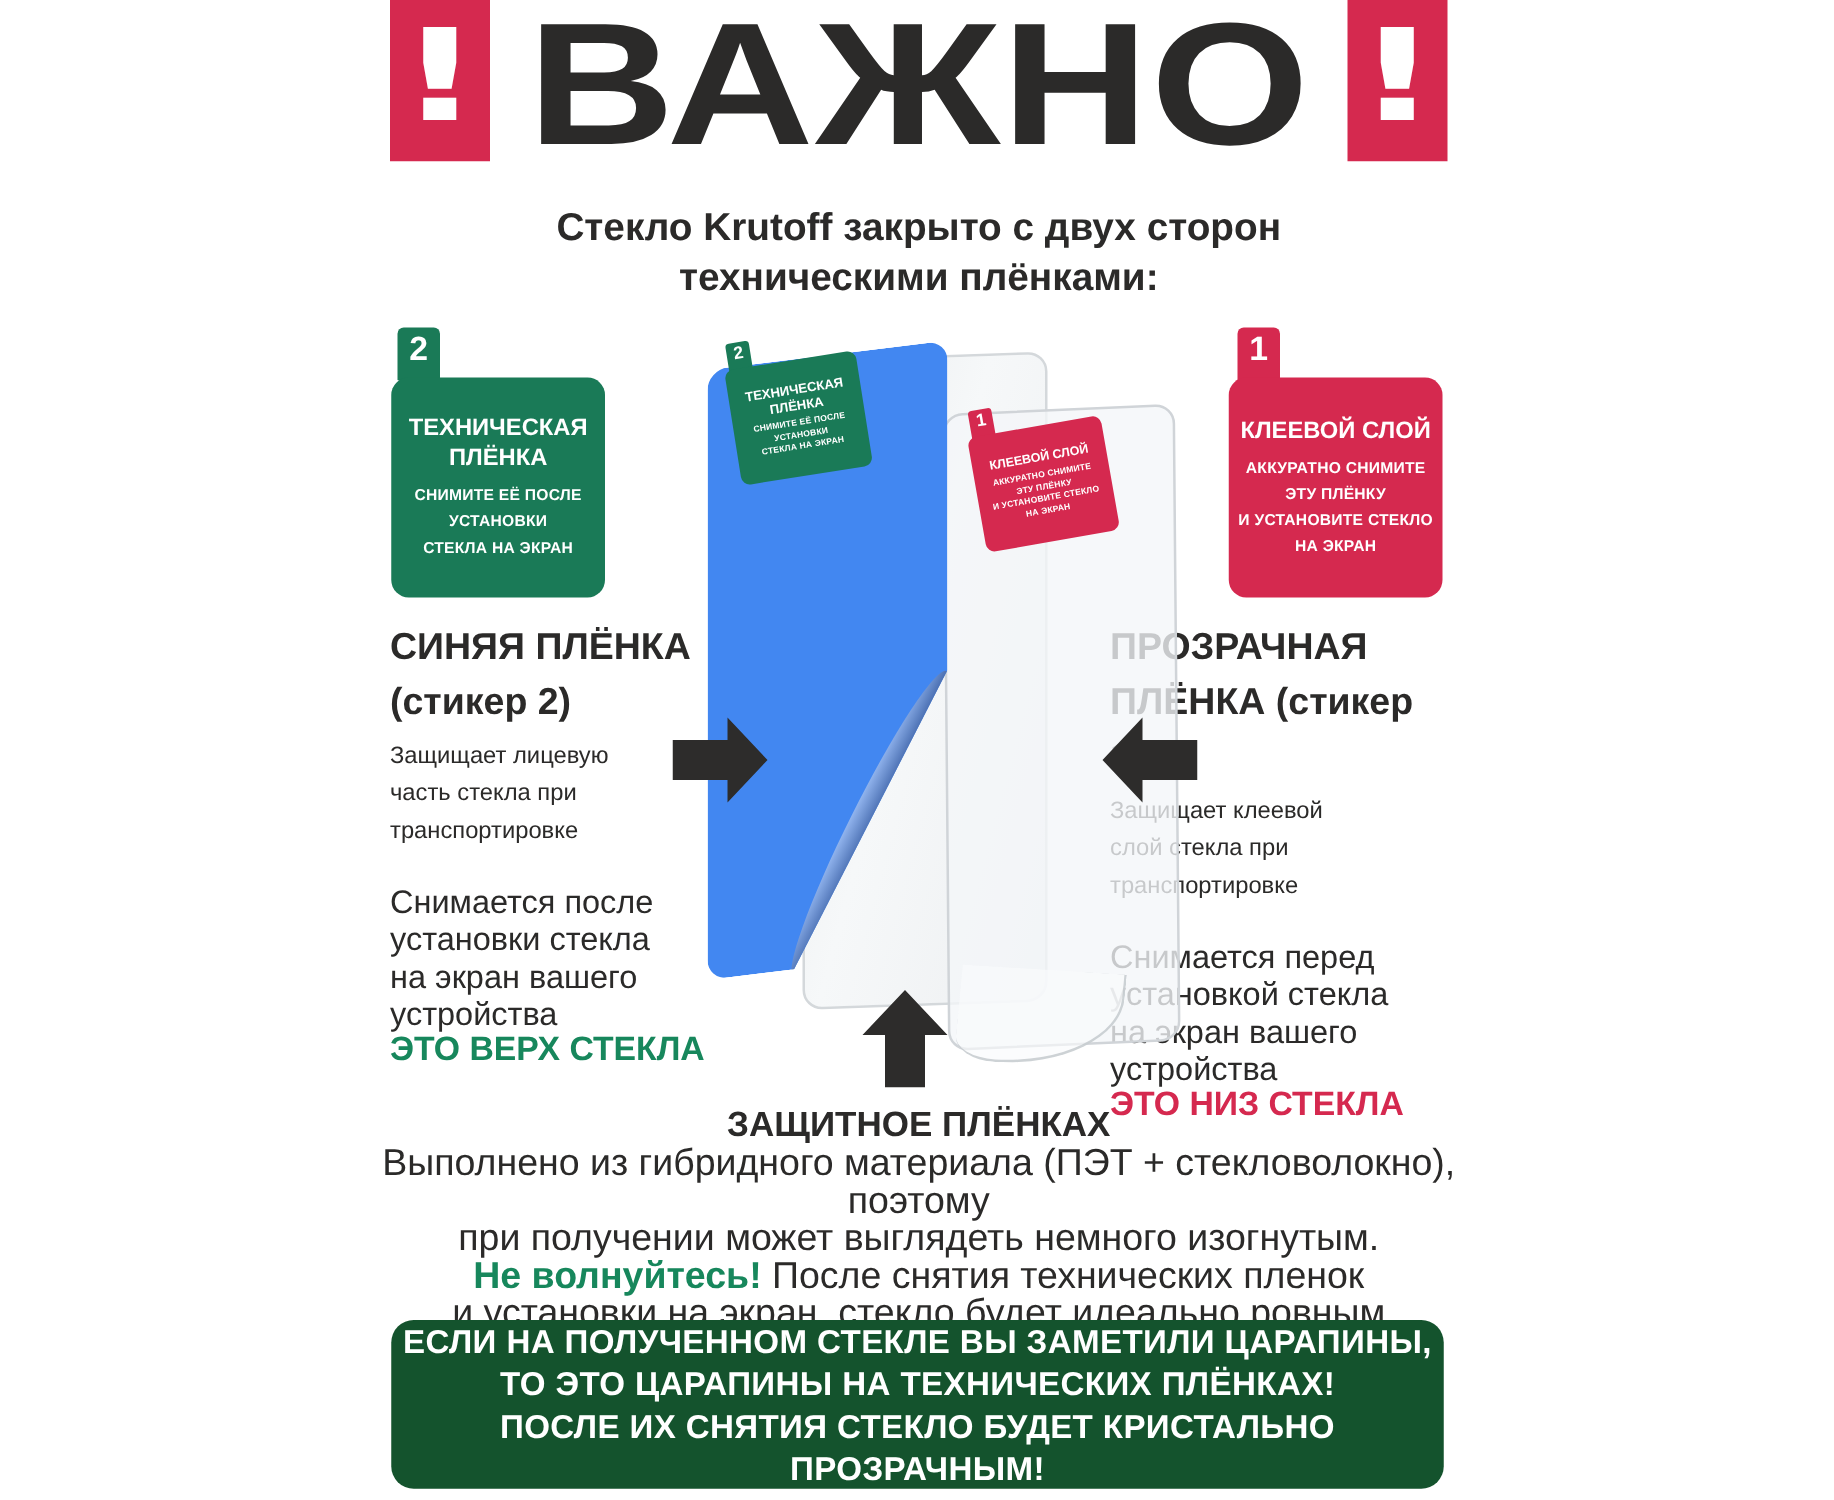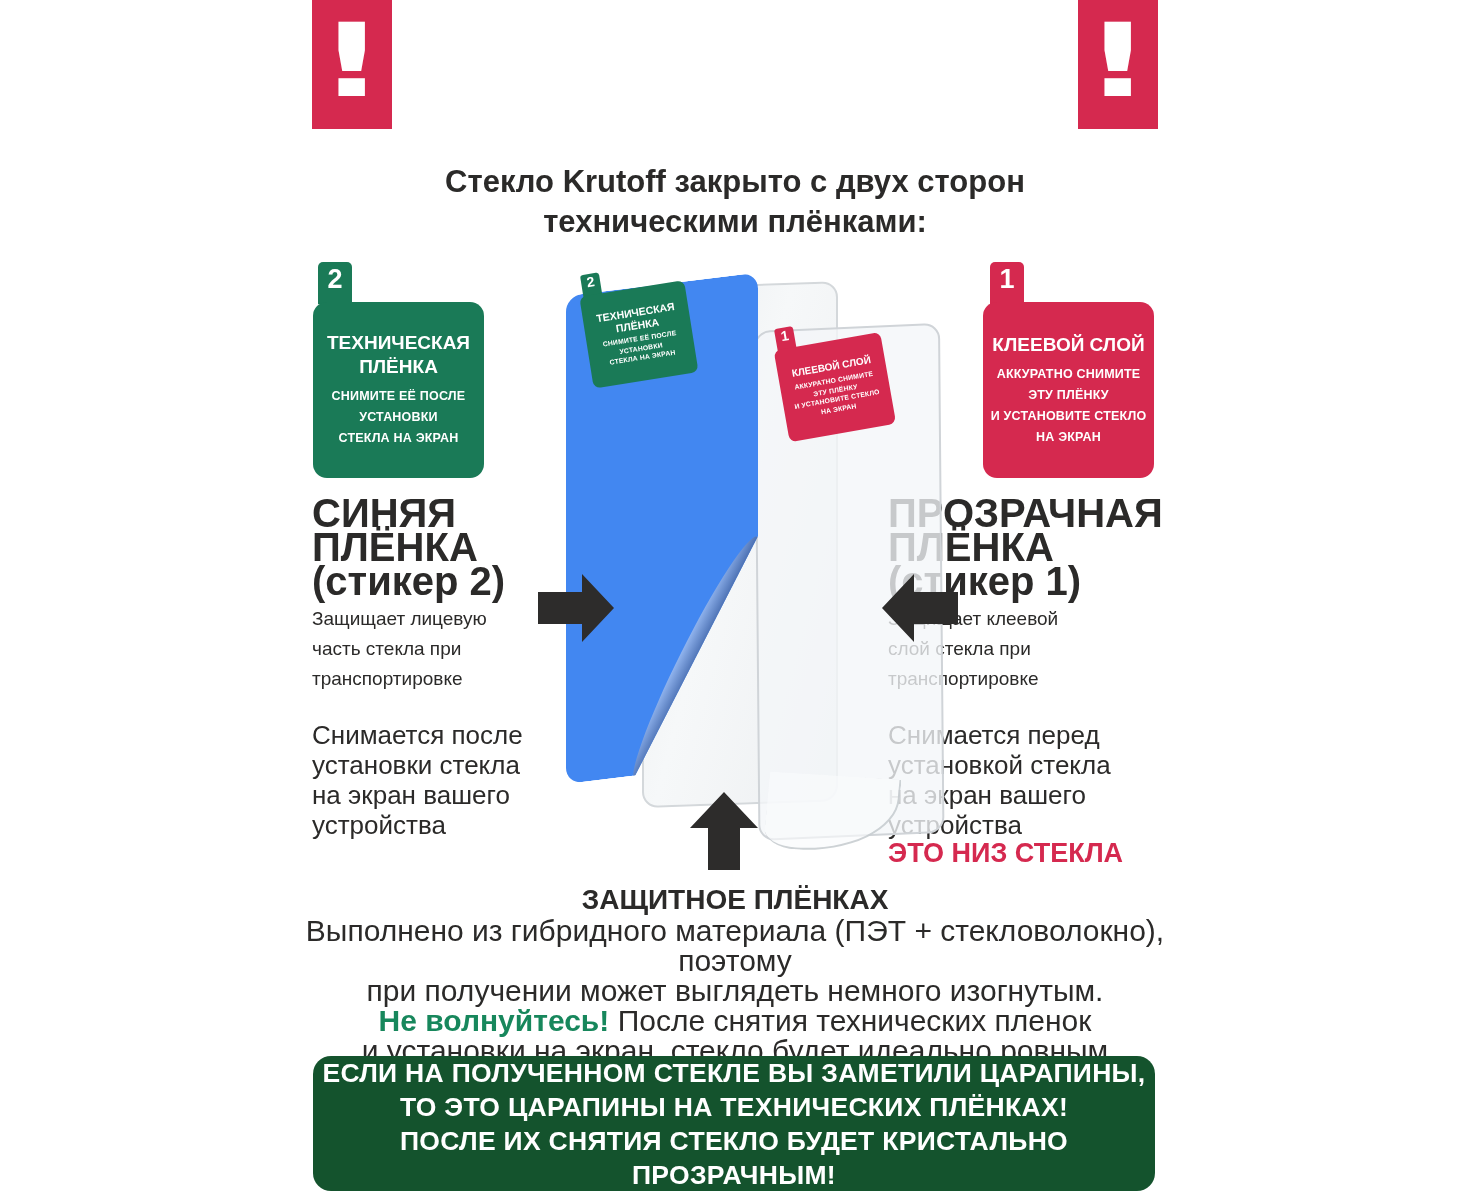--- a/index.html
+++ b/index.html
@@ -44,21 +44,21 @@
   .mini-red-bg{background:#d5294f;}
   .mini-title{font-size:10.5px;font-weight:bold;line-height:12.5px;margin-bottom:3px;}
   .mini-sub{font-size:6.8px;font-weight:bold;line-height:9.6px;letter-spacing:.2px;}
 
   .arrow{z-index:6;}
 
   
   .info{top:496px;width:270px;}
   #info-left{left:312px;text-align:left;}
   #info-right{left:888px;text-align:left;}
-  .info-title{font-weight:bold;font-size:40px;line-height:34px;}
+  .info-title{font-weight:bold;font-size:30px;line-height:44px;}
   .info-desc{font-size:19px;line-height:30px;margin-top:6px;}
   .info-note{font-size:26px;line-height:30px;margin-top:26px;}
   .info-footer{font-weight:bold;font-size:27px;line-height:30px;margin-top:-2px;}
   #info-left .info-footer{color:#17875c;}
   #info-right .info-footer{color:#d5294f;}
 
   
   #glass-title{left:312px;top:884px;width:846px;text-align:center;font-weight:bold;font-size:28px;}
   #glass-text{left:262px;top:916px;width:946px;text-align:center;font-size:30px;line-height:30px;}
   .hl{color:#17875c;font-weight:bold;}
@@ -66,20 +66,23 @@
   
   #banner{left:313px;top:1056px;width:842px;height:135px;background:#14532d;border-radius:18px;color:#fff;font-weight:bold;font-size:26.5px;line-height:34px;display:flex;align-items:center;justify-content:center;text-align:center;letter-spacing:.3px;box-sizing:border-box;}
 </style>
 </head>
 <body>
 
 <div id="page">
 
   <div class="abs excl" id="excl-left">
     <span>!</span>
+  </div>
+  <div class="abs" id="main-title">
+    <span>ВАЖНО</span>
   </div>
   <div class="abs excl" id="excl-right">
     <span>!</span>
   </div>
   <div class="abs pre" id="subtitle">Стекло Krutoff закрыто с двух сторон
 техническими плёнками:</div>
 
   <div class="abs tab" id="tab-green">2</div>
   <div class="abs big-sticker" id="sticker-green">
     <div class="bs-title pre">ТЕХНИЧЕСКАЯ
@@ -139,20 +142,21 @@
   <div class="abs info" id="info-left">
     <div class="info-title pre">СИНЯЯ ПЛЁНКА
 (стикер 2)</div>
     <div class="info-desc pre">Защищает лицевую
 часть стекла при
 транспортировке</div>
     <div class="info-note pre">Снимается после
 установки стекла
 на экран вашего
 устройства</div>
+    <div class="info-footer">ЭТО ВЕРХ СТЕКЛА</div>
   </div>
 
   <div class="abs info" id="info-right">
     <div class="info-title pre">ПРОЗРАЧНАЯ
 ПЛЁНКА (стикер 1)</div>
     <div class="info-desc pre">Защищает клеевой
 слой стекла при
 транспортировке</div>
     <div class="info-note pre">Снимается перед
 установкой стекла

